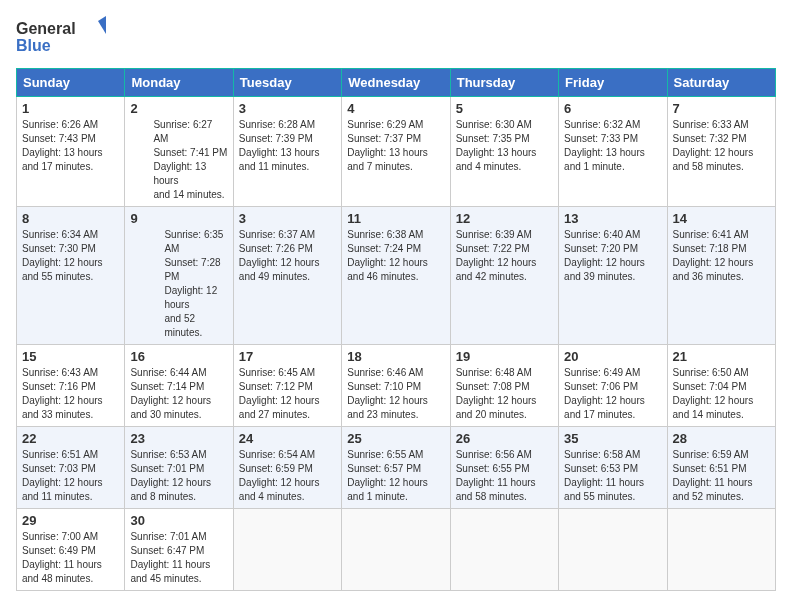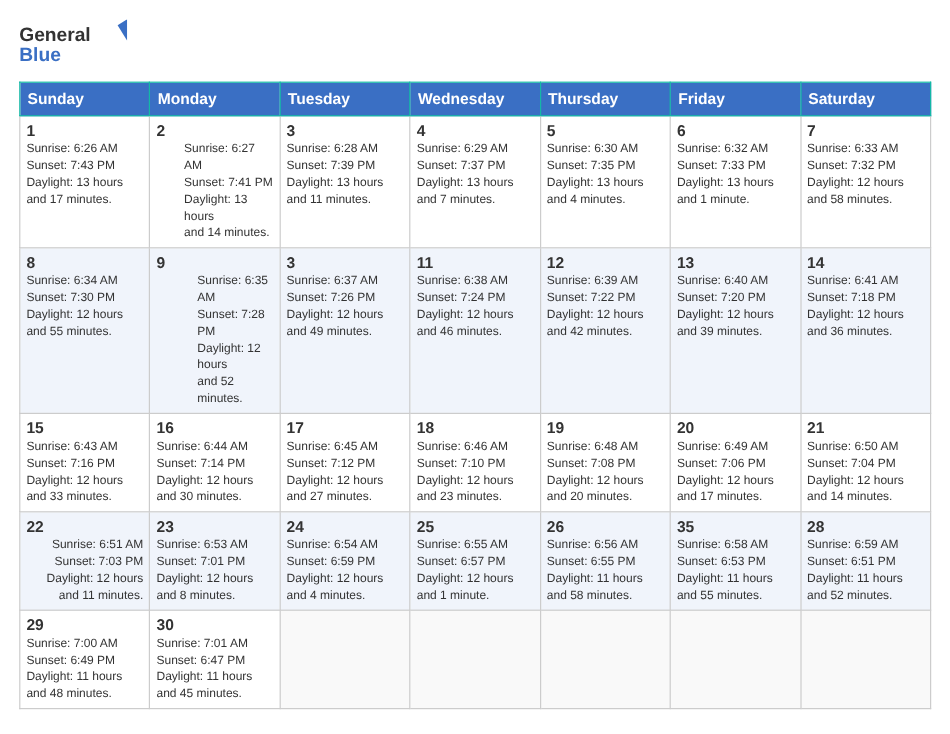--- a/index.html
+++ b/index.html
@@ -257,21 +257,21 @@
           <span class="day-number">21</span>
           <div class="day-info" style="white-space: pre-line;">Sunrise: 6:50 AM
 Sunset: 7:04 PM
 Daylight: 12 hours
 and 14 minutes.</div>
         </td>
       </tr>
       <tr>
         <td>
           <span class="day-number">22</span>
-          <div class="day-info" style="white-space: pre-line; text-align: right;">Sunrise: 6:51 AM
+          <div class="day-info" style="white-space: pre-line;">Sunrise: 6:51 AM
 Sunset: 7:03 PM
 Daylight: 12 hours
 and 11 minutes.</div>
         </td>
         <td>
           <span class="day-number">23</span>
           <div class="day-info" style="white-space: pre-line;">Sunrise: 6:53 AM
 Sunset: 7:01 PM
 Daylight: 12 hours
 and 8 minutes.</div>

